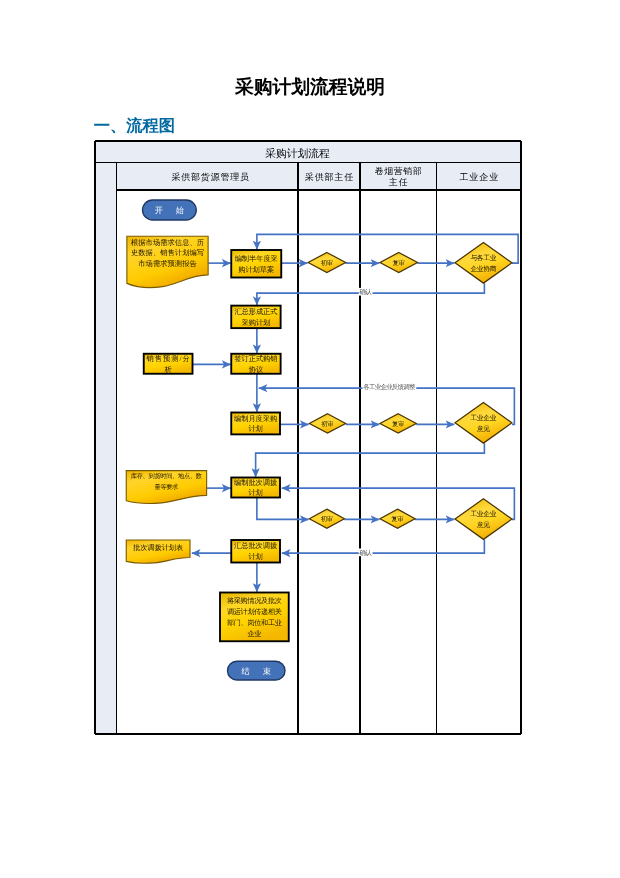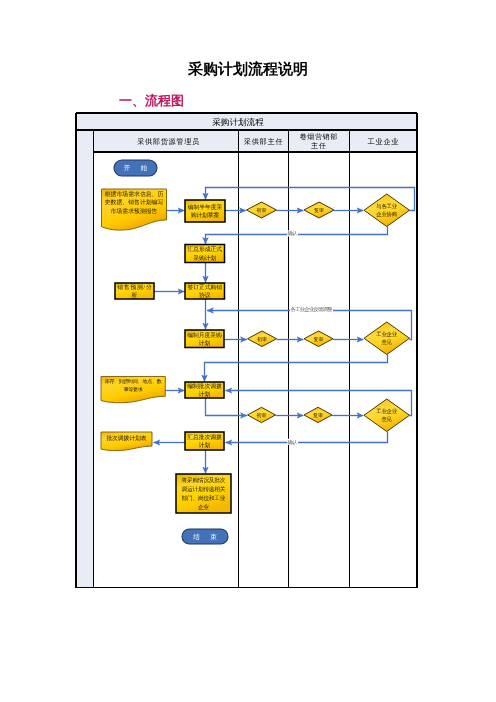--- a/index.html
+++ b/index.html
@@ -1,21 +1,21 @@
 <!DOCTYPE html>
 <html><head>
 <meta charset="utf-8">
 <title>采购计划流程说明</title>
 <style>
   html,body{margin:0;padding:0;background:#ffffff;}
   body{width:496px;height:702px;overflow:hidden;font-family:"Liberation Serif",serif;}
   .page{position:relative;width:450px;height:702px;background:#fff;}
   .doc-title{position:absolute;left:0;top:60px;width:496px;text-align:center;
     font-family:"Liberation Serif",serif;font-weight:bold;font-size:15px;color:#000;letter-spacing:0px;}
-  .sec-h{position:absolute;font-family:"Liberation Serif",serif;font-weight:bold;font-size:13px;color:#be185d;margin-left:44px;}
+  .sec-h{position:absolute;font-family:"Liberation Serif",serif;font-weight:bold;font-size:13px;color:#0369a1;}
   #sec1{left:75px;top:92px;}
   #sec2{left:75px;top:605px;}
   svg.flow{position:absolute;left:0;top:0;}
 </style>
 </head>
 <body>
 
 <div class="page">
   <div class="doc-title">采购计划流程说明</div>
   <div class="sec-h" id="sec1">一、流程图</div>

